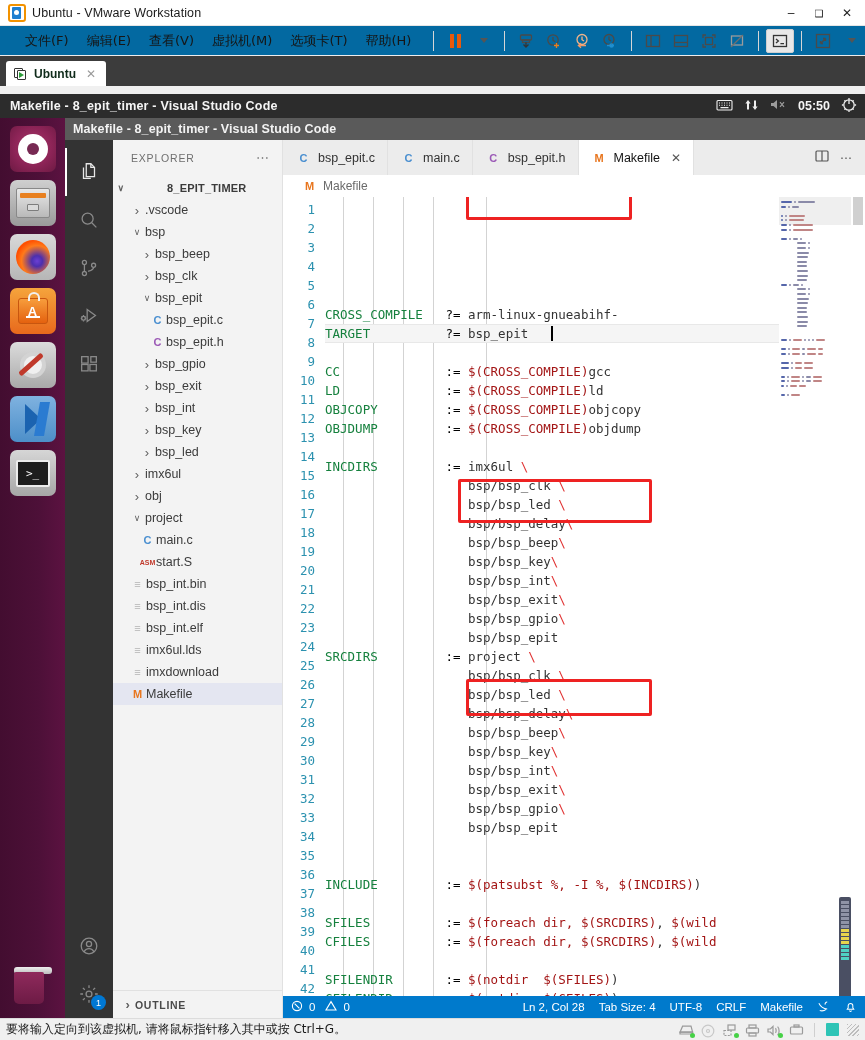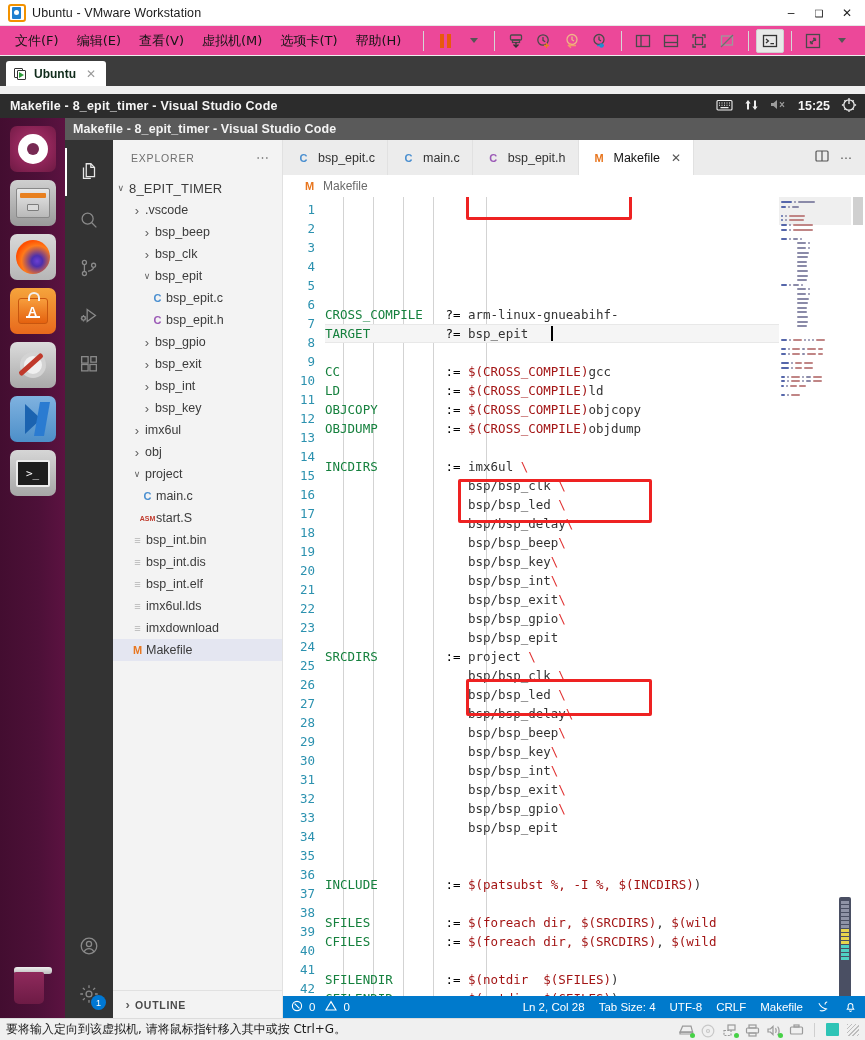--- a/index.html
+++ b/index.html
@@ -28,21 +28,21 @@
   }
   .vm-logo .dot{position:absolute;left:6px;top:6px;width:5px;height:5px;background:#fff;border-radius:50%;}
   .vm-title{ font-size:12.5px; color:#1a1a1a; font-weight:400; letter-spacing:.1px;}
   .vm-wbtns{ position:absolute; right:4px; top:0; height:26px; display:flex; align-items:center;}
   .vm-wbtn{ width:28px;height:24px;display:flex;align-items:center;justify-content:center;
     font-size:12px;color:#222; cursor:default; }
   .vm-wbtn.sq{ font-size:10px; }
 
   
   .vm-menubar{
-    height:30px;background:#ec4899;display:flex;align-items:center;padding-left:6px;
+    height:30px;background:#0369a1;display:flex;align-items:center;padding-left:16px;
     border-bottom:1px solid #ededed; position:relative;
   }
   .vm-menu-item{
     padding:4px 9px; font-size:13px; color:#161616; white-space:nowrap;
     font-family:"DejaVu Sans","Liberation Sans",sans-serif;
   }
   .vm-tbsep{ width:1px;height:20px;background:#d6d6d6;margin:0 7px; }
   .vm-tools{ display:flex; align-items:center; margin-left:6px; }
   .tbtn{ width:28px;height:24px;display:flex;align-items:center;justify-content:center;position:relative;}
   .tbtn.boxed{ background:#e8e8e8; border:1px solid #cfcfcf; border-radius:2px; }
@@ -139,21 +139,21 @@
   }
 
   .sidebar{ width:170px;background:#f3f3f3;border-right:1px solid #e1e1e1;display:flex;flex-direction:column; }
   .sb-head{ height:35px;display:flex;align-items:center;padding:0 12px 0 18px;
     font-size:10.5px;letter-spacing:.8px;color:#6f6f6f;text-transform:uppercase;}
   .sb-dots{ margin-left:auto;color:#6f6f6f;font-size:13px;letter-spacing:1px;}
   .tree{ flex:1; overflow:hidden; padding-top:2px;}
   .row{ height:22px;display:flex;align-items:center;font-size:12.5px;color:#3b3b3b;
     white-space:nowrap; }
   .row.sel{ background:#e4e6f1; }
-  .row.root{ font-weight:normal; font-size:13px; letter-spacing:.2px;}
+  .row.root{ font-weight:bold; font-size:11px; letter-spacing:.2px;gap:38px;}
   .chev{ width:16px;text-align:center;color:#616161;font-size:9px;flex:none;}
   .chev.down::after{content:"\2228";}
   .chev.right::after{content:"\203A"; font-size:13px;}
   .ftype{ width:17px;text-align:center;font-size:11px;font-weight:bold;flex:none;}
   .ftype.c{ color:#4a8fd0; }
   .ftype.h{ color:#9b59b6; }
   .ftype.m{ color:#e8761f; }
   .ftype.asm{ color:#c0392b; font-size:7px; }
   .ftype.file{ color:#b4b4b4; font-size:11px; }
   .sb-outline{ height:28px;display:flex;align-items:center;padding-left:8px;border-top:1px solid #e1e1e1;
@@ -354,21 +354,21 @@
             <path d="M4 2l2.6 3.4H5v6H3v-6H1.4z"></path>
               <path d="M11 12L8.4 8.6H10v-6h2v6h1.6z"></path>
           </svg>
         </span>
         <span>
           <svg width="17" height="13" viewBox="0 0 17 13" fill="none">
             <path d="M1 5h2.5L7 2v9L3.5 8H1z" fill="#9c9c9c"></path>
             <path d="M10 4.2l4 4.6M14 4.2l-4 4.6" stroke="#9c9c9c" stroke-width="1.2"></path>
           </svg>
         </span>
-        <span class="ub-clock">15:25</span>
+        <span class="ub-clock">05:50</span>
         <span>
           <svg width="16" height="16" viewBox="0 0 16 16" fill="none" stroke="#efefef" stroke-width="1.3">
             <circle cx="8" cy="8" r="5.2"></circle>
               <path d="M8 2.6V7"></path>
             <path d="M8 .9v1.5M12.6 3.4l-1 1M15.1 8h-1.5M12.6 12.6l-1-1M8 15.1v-1.5M3.4 12.6l1-1M.9 8h1.5M3.4 3.4l1 1"></path>
           </svg>
         </span>
       </div>
     </div>
 
@@ -478,20 +478,25 @@
             <div class="row root">
               <span class="chev down"></span>
               <span>8_EPIT_TIMER</span>
             </div>
           <div class="row">
                 <span style="width: 16px; flex: 0 0 auto;"></span>
                 <span class="chev right"></span>
                 <span>.vscode</span>
               </div>
               <div class="row">
+                <span style="width: 16px; flex: 0 0 auto;"></span>
+                <span class="chev down"></span>
+                <span>bsp</span>
+              </div>
+              <div class="row">
                 <span style="width: 26px; flex: 0 0 auto;"></span>
                 <span class="chev right"></span>
                 <span>bsp_beep</span>
               </div>
               <div class="row">
                 <span style="width: 26px; flex: 0 0 auto;"></span>
                 <span class="chev right"></span>
                 <span>bsp_clk</span>
               </div>
               <div class="row">
@@ -521,20 +526,25 @@
               </div>
               <div class="row">
                 <span style="width: 26px; flex: 0 0 auto;"></span>
                 <span class="chev right"></span>
                 <span>bsp_int</span>
               </div>
               <div class="row">
                 <span style="width: 26px; flex: 0 0 auto;"></span>
                 <span class="chev right"></span>
                 <span>bsp_key</span>
+              </div>
+              <div class="row">
+                <span style="width: 26px; flex: 0 0 auto;"></span>
+                <span class="chev right"></span>
+                <span>bsp_led</span>
               </div>
               <div class="row">
                 <span style="width: 16px; flex: 0 0 auto;"></span>
                 <span class="chev right"></span>
                 <span>imx6ul</span>
               </div>
               <div class="row">
                 <span style="width: 16px; flex: 0 0 auto;"></span>
                 <span class="chev right"></span>
                 <span>obj</span>

